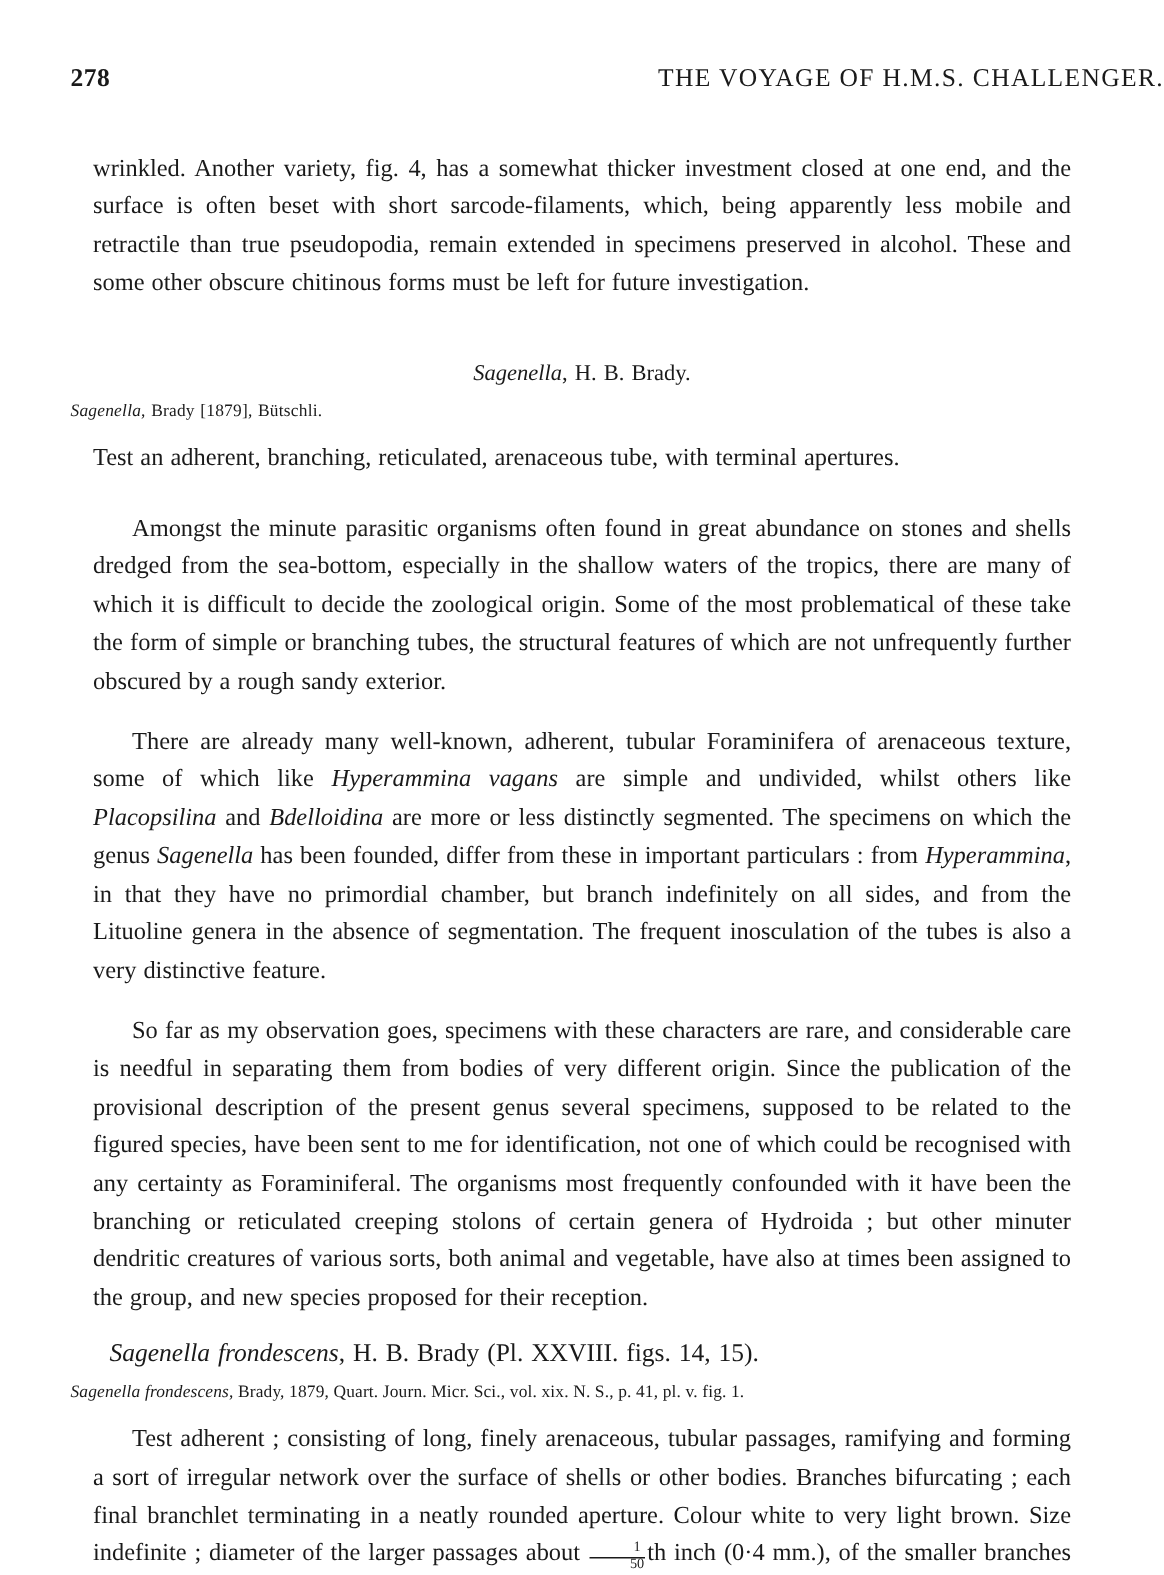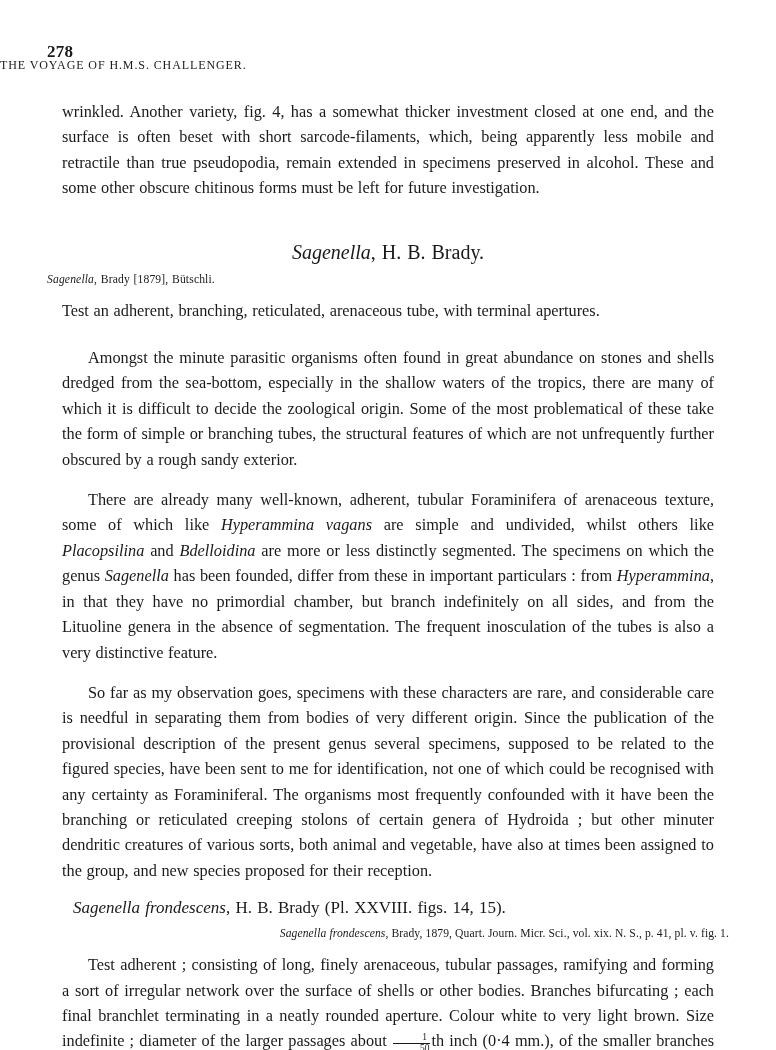--- a/index.html
+++ b/index.html
@@ -34,24 +34,24 @@
     position: absolute;
     left: 47px;
     top: 0;
     font-size: 17px;
     font-weight: bold;
     letter-spacing: 0.3px;
   }
   .running-title {
     position: absolute;
     left: 0;
-    top: 16px;
+    top: 0;
     width: 776px;
-    text-align: left;
-    font-size: 12px;
+    text-align: right;
+    font-size: 17px;
     letter-spacing: 0.9px;
   }
   .body {
     position: absolute;
     top: 84px;
     left: 47px;
     width: 682px;
   }
   p {
     margin: 15px;
@@ -63,21 +63,21 @@
   }
   p.indent {
     text-indent: 26px;
   }
   .gap-lg { margin-top: 22px; }
   .gap-md { margin-top: 12px; }
   .gap-sm { margin-top: 4px; }
 
   .species-head {
     text-align: center;
-    font-size: 20px;
+    font-size: 15px;
     margin-top: 40px;
     word-spacing: 1px;
   }
   .species-head .it {
     font-style: italic;
   }
   .synonym {
     text-align: left;
     font-size: 11.6px;
     margin-top: 9px;
@@ -86,21 +86,21 @@
   }
   .synonym .it { font-style: italic; }
 
   .sec2-head {
     font-size: 17px;
     text-indent: 26px;
     word-spacing: 1px;
   }
   .sec2-head .it { font-style: italic; }
   .sec2-syn {
-    text-align: right;
+    text-align: left;
     font-size: 11.6px;
     margin-top: 9px;
     letter-spacing: 0.1px;
   }
   .sec2-syn .it { font-style: italic; }
 
   .it { font-style: italic; }
 
   
   .frac {

